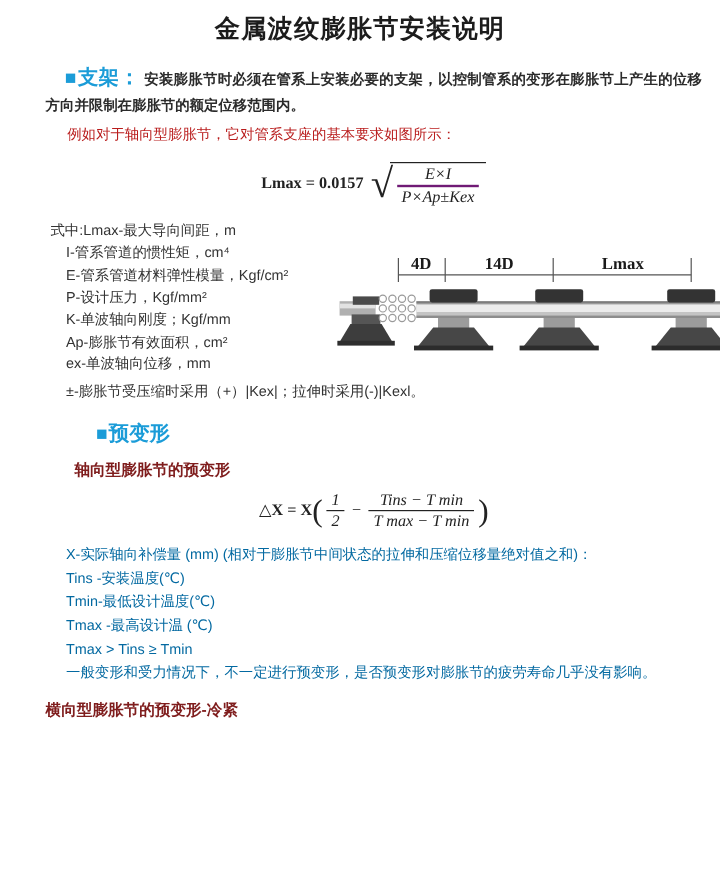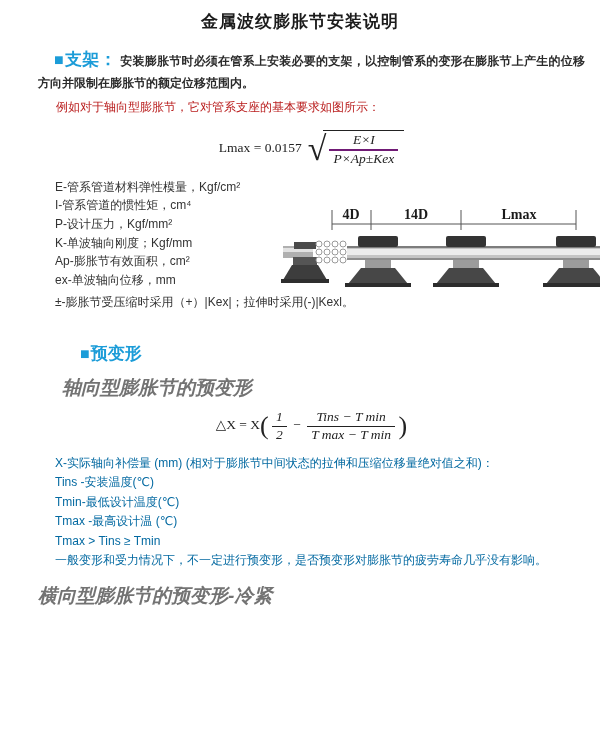--- a/index.html
+++ b/index.html
@@ -3,58 +3,58 @@
 <meta charset="utf-8">
 <style>
   html,body{margin:0;padding:0;}
   body{
     width:600px;height:737px;overflow:hidden;background:#ffffff;
     font-family:"Liberation Sans","DejaVu Sans",sans-serif;
     color:#333;font-size:12px;
   }
   .page{width:600px;height:737px;position:relative;background:#fff;}
   .doc-title{
-    text-align:center;font-size:17px;font-weight:bold;color:#1c1c1c;
+    text-align:center;font-size:21px;font-weight:bold;color:#1c1c1c;
     margin:10px 0 16px 0;letter-spacing:1px;
   }
   .content{padding:0 15px 0 38px;}
   .sec-head{color:#1b9cd8;font-size:17px;font-weight:bold;margin-left:42px;}
   .sec-head .sq{font-size:16px;margin-right:1px;}
   .lead-par{line-height:22px;font-weight:bold;color:#2b2b2b;text-align:justify;}
   .lead-par .sec-head{margin-left:16px;}
   .example-par{line-height:22px;text-indent:1.5em;margin-top:2px;color:#b91c1c;}
 
   
   .formula{
     text-align:center;font-family:"Liberation Serif","DejaVu Serif",serif;
     font-size:13.5px;color:#222;
   }
   .formula.f1{margin:12px 0 10px 0;}
-  .formula .flhs{font-weight:normal;font-style:normal;}
+  .formula .flhs{font-weight:bold;font-style:normal;}
   .frac{display:inline-block;vertical-align:middle;text-align:center;font-style:italic;line-height:1.25;}
   .frac .num{display:block;padding:0 4px;border-bottom:1px solid #222;}
   .frac .den{display:block;padding:0 4px;}
   .sqrt{display:inline-flex;align-items:center;margin-left:6px;vertical-align:middle;}
   .sqrt .radical{font-size:34px;font-weight:400;line-height:0.9;margin-right:-3px;font-style:normal;}
   .sqrt .under{border-top:1.5px solid #222;padding:1px 6px 0 6px;}
   .sqrt .under .num{border-bottom:2px solid #701a75;text-align:center;}
   .bigp{font-size:26px;line-height:0;vertical-align:middle;font-weight:400;font-style:normal;}
   .mop{font-style:normal;margin:0 3px;}
 
   
   .def-zone{position:relative;min-height:150px;margin-top:2px;}
   .def-list{list-style:none;margin:0;padding:0;}
   .def-list li{line-height:18.6px;margin-left:17px;color:#333;}
   .def-list li.first{margin-left:4px;}
   .def-list li.wide{margin-top:4px;}
   .diagram{position:absolute;left:243px;top:26px;}
 
   .pre-head{margin-top:14px;}
   .pre-par{line-height:21px;font-weight:bold;color:#2b2b2b;text-indent:2em;text-align:justify;margin-top:6px;}
-  .sub-head{color:#737373;font-size:19px;font-weight:bold;font-style:italic;}
+  .sub-head{color:#7f1d1d;font-size:13px;font-weight:bold;}
   .sub-head.axial{margin:10px 0 4px 24px;}
   .sub-head.lateral{margin:12px 0 2px 0;}
   .formula.f2{margin:8px 0 10px 0;}
   .body-par{line-height:21px;text-indent:2em;text-align:justify;color:#333;}
   .plain-line{line-height:19.6px;margin-left:17px;color:#0369a1;}
 </style>
 </head>
 <body>
 
 <div class="page">
@@ -71,22 +71,23 @@
 
     <div class="formula f1">
       <span class="flhs">Lmax = 0.0157</span><span class="sqrt">
           <span class="radical">√</span>
           <span class="under"><span class="frac"><span class="num">E×I</span><span class="den">P×Ap±Kex</span></span></span>
         </span>
     </div>
 
     <div class="def-zone">
       <ul class="def-list">
+        <li class="first">式中:Lmax-最大导向间距，m</li>
+        <li>I-管系管道的惯性矩，cm⁴</li>
         <li>E-管系管道材料弹性模量，Kgf/cm²</li>
-        <li>I-管系管道的惯性矩，cm⁴</li>
         <li>P-设计压力，Kgf/mm²</li>
         <li>K-单波轴向刚度；Kgf/mm</li>
         <li>Ap-膨胀节有效面积，cm²</li>
         <li>ex-单波轴向位移，mm</li>
         <li class="wide">±-膨胀节受压缩时采用（+）|Kex|；拉伸时采用(-)|Kexl。</li>
       </ul>
 
       <svg class="diagram" width="352" height="104" viewBox="0 0 352 104">
 
         <g stroke="#555" stroke-width="1">

